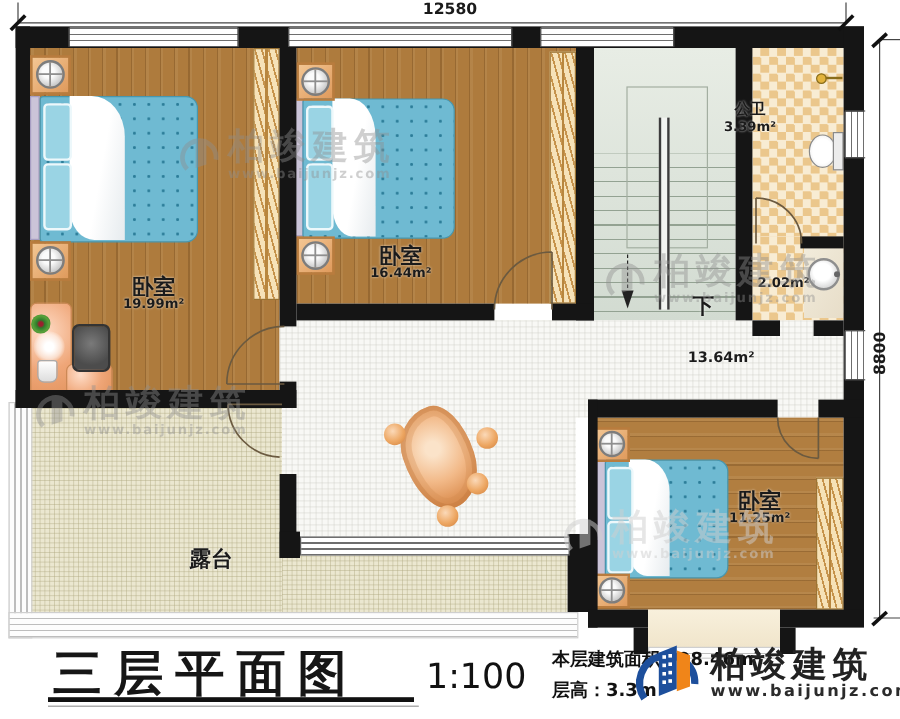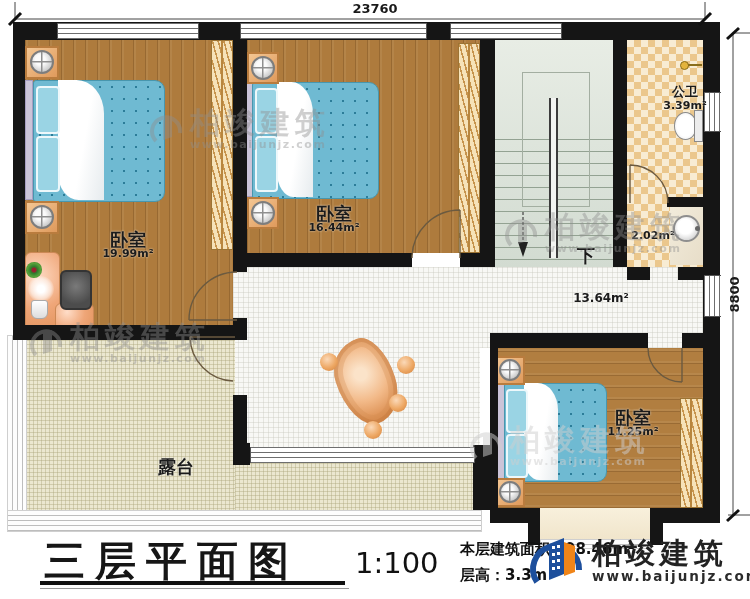--- a/index.html
+++ b/index.html
@@ -192,21 +192,21 @@
   </svg>
 
   <div class="abs room-label" style="left:83px;top:232px;width:90px;">
     <div class="nm">卧室</div>
     <div class="ar">19.99m²</div>
   </div>
   <div class="abs room-label" style="left:289px;top:206px;width:90px;">
     <div class="nm">卧室</div>
     <div class="ar">16.44m²</div>
   </div>
-  <div class="abs room-label" style="left:650px;top:84px;width:70px;">
+  <div class="abs room-label" style="left:590px;top:84px;width:70px;">
     <div class="nm" style="font-size:13px;">公卫</div>
     <div class="ar">3.39m²</div>
   </div>
   <div class="abs room-label" style="left:623px;top:230px;width:60px;">
     <div class="ar">2.02m²</div>
   </div>
   <div class="abs room-label" style="left:571px;top:248px;width:30px;">
     <div class="nm">下</div>
   </div>
   <div class="abs room-label" style="left:566px;top:292px;width:70px;">
@@ -254,21 +254,21 @@
     <svg width="34" height="38">
         <path d="M6 30 A 14 14 0 1 1 30 22" stroke="currentColor" stroke-width="4" fill="none"></path>
         <path d="M13 8 L22 5 L22 26 L13 29 Z" fill="currentColor"></path>
       </svg>
     <div class="wm-col">
         <div class="wm-name">柏竣建筑</div>
         <div class="wm-url">www.baijunjz.com</div>
       </div>
   </div>
 
-  <div class="abs dim" style="left:340px;top:1px;width:70px;text-align:center;">23760</div>
+  <div class="abs dim" style="left:340px;top:1px;width:70px;text-align:center;">12580</div>
   <div class="abs dim" style="left:713px;top:287px;width:42px;text-align:center;transform:rotate(-90deg);">8800</div>
 
   <div class="abs title-cn" style="left:44px;top:534px;">三层平面图</div>
   <div class="abs" style="left:40px;top:581px;width:305px;height:4px;background:#111;"></div>
   <div class="abs" style="left:40px;top:588px;width:309px;height:1px;background:#999;"></div>
   <div class="abs scale-txt" style="left:355px;top:546px;">1:100</div>
   <div class="abs info" style="left:460px;top:540px;">本层建筑面积：98.46m²</div>
   <div class="abs info" style="left:460px;top:566px;">层高：3.3m</div>
 
   <svg class="abs" style="left:527px;top:530px;" width="60" height="64" viewBox="0 0 60 64">

